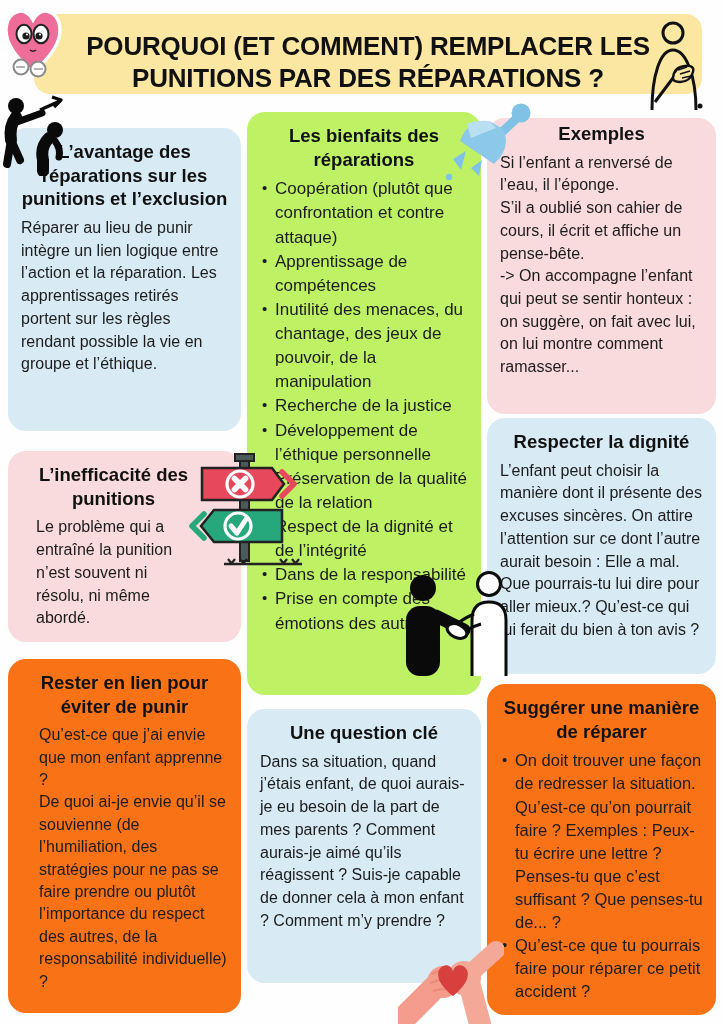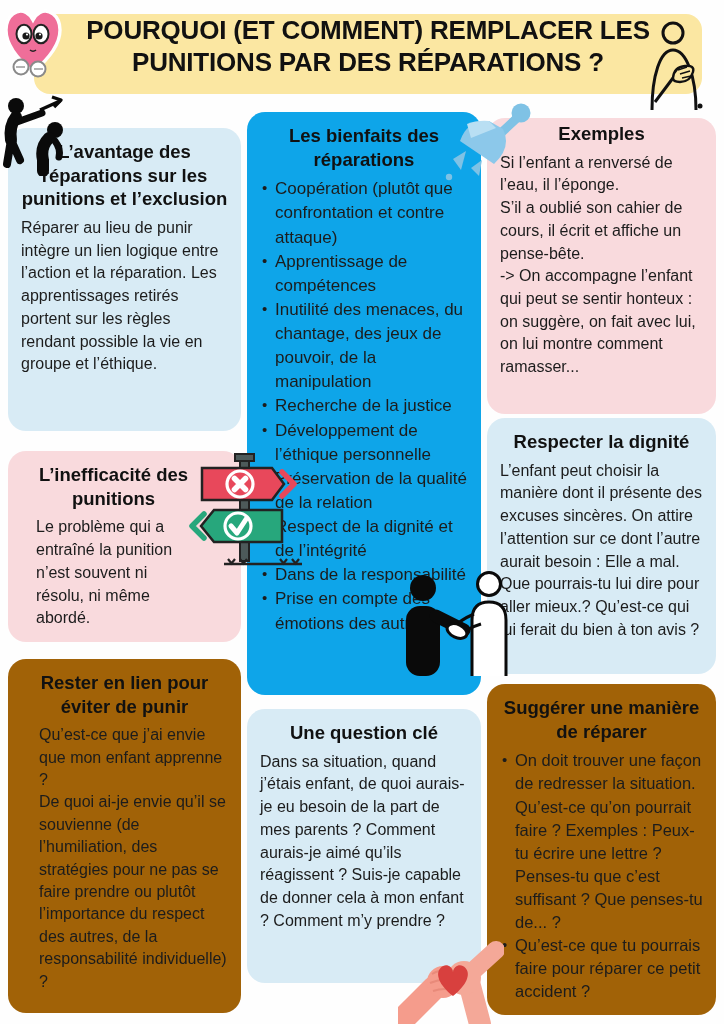--- a/index.html
+++ b/index.html
@@ -1,35 +1,35 @@
 <!DOCTYPE html>
 <html><head>
 <meta charset="utf-8">
 <style>
   html,body{margin:0;padding:0;background:#ffffff;}
   .page{position:relative;width:724px;height:1024px;background:#fefefe;overflow:hidden;
         font-family:"Liberation Sans",sans-serif;color:#1c1c1c;}
   
   .header{position:absolute;left:34px;top:14px;width:668px;height:80px;background:#fbe7a2;
-          border-radius:16px;display:flex;align-items:flex-start;justify-content:center;}
+          border-radius:16px;display:flex;align-items:flex-end;justify-content:center;}
   .header .title{max-width:582px;text-align:center;font-size:26px;font-weight:800;
           line-height:1.24;color:#111;letter-spacing:-0.2px;}
   
   .col{position:absolute;display:flex;flex-direction:column;}
   .col1{left:8px;top:128px;width:233px;}
   .col2{left:247px;top:112px;width:234px;}
   .col3{left:487px;top:118px;width:229px;}
   .card{border-radius:18px;padding:12px 13px;box-sizing:border-box;}
   .card h3{margin:0 0 6px 0;font-size:18.5px;font-weight:700;text-align:center;
            line-height:1.28;color:#111;}
   .card .body{font-size:16px;line-height:1.42;white-space:pre-line;}
   .c-lb{background:#d8ebf5;}
   .c-pk{background:#f9dadd;}
-  .c-yl{background:#0ea5e9;}
-  .c-tl{background:#a16207;}
+  .c-yl{background:#bef264;}
+  .c-tl{background:#f97316;}
   ul.bullets{margin:4px 0 0 0;padding:0;list-style:none;font-size:17px;line-height:1.42;}
   ul.bullets li{position:relative;padding-left:15px;}
   ul.bullets li::before{content:"\2022";position:absolute;left:2px;top:0;font-size:15px;}
   
   .card-avantage{min-height:303px;}
   .card-inefficacite{min-height:184px;margin-top:20px;padding-right:50px;padding-left:28px;}
   .card-rester{min-height:354px;margin-top:17px;}
   .card-rester .body{line-height:1.40;margin-left:18px;}
   .card-bienfaits{min-height:583px;}
   .card-question{min-height:274px;margin-top:14px;}

